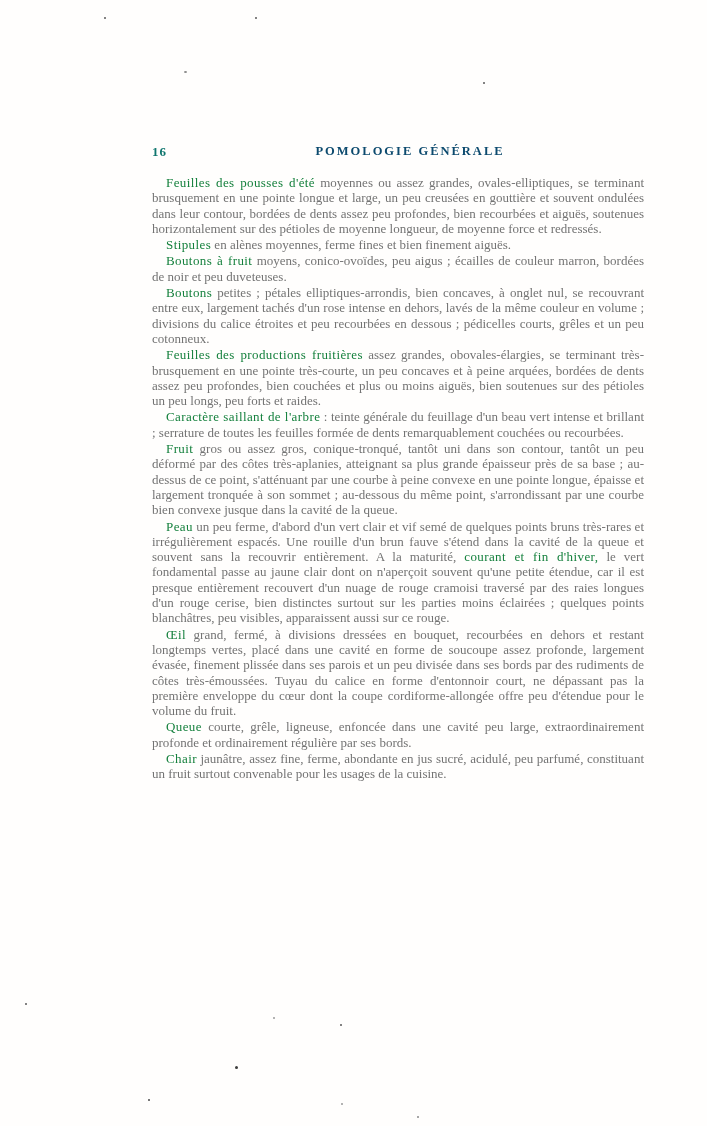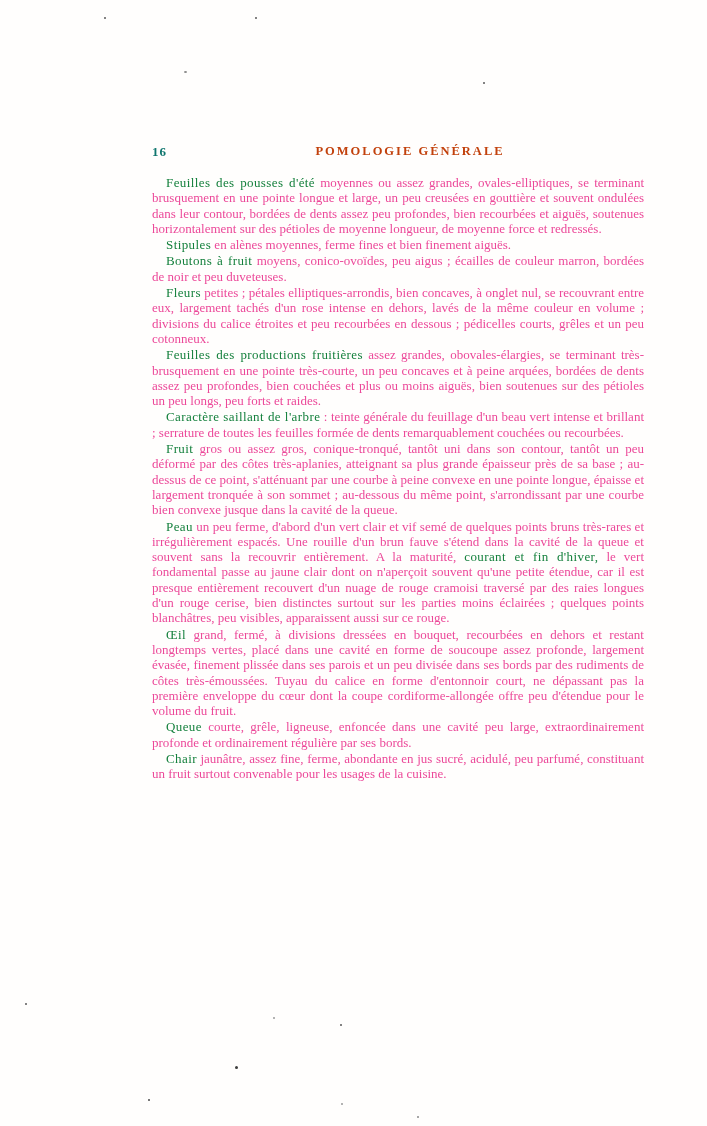--- a/index.html
+++ b/index.html
@@ -34,21 +34,21 @@
   }
   .running-title {
     position: absolute;
     left: 0;
     right: 0;
     top: 0;
     text-align: center;
     font-size: 12.5px;
     font-weight: bold;
     letter-spacing: 2px;
-    color: #c2410c;
+    color: #0c4a6e;
     padding-left: 24px; 
     white-space: nowrap;
   }
   .body-text {
     position: absolute;
     top: 175px;
     left: 152px;
     width: 492px;
     font-size: 13px;
     line-height: 15.3px;
@@ -57,21 +57,21 @@
   .para {
     margin: 0 0 1px 0;
     text-indent: 14px;
   }
   .lead {
     font-weight: normal;
     letter-spacing: 0.4px;
     color: #15803d;
   }
   .plain {
-    color: #ec4899;
+    color: #737373;
   }
   .speck {
     position: absolute;
     background: #5a5a5a;
     border-radius: 50%;
     width: 2px;
     height: 2px;
   }
   .speck.s1 { left:104px;  top:17px;   }
   .speck.s2 { left:255px;  top:17px;   }
@@ -92,21 +92,21 @@
 
   <div class="running-header">
     <span class="page-num">16</span>
     <span class="running-title">POMOLOGIE GÉNÉRALE</span>
   </div>
 
   <div class="body-text">
       <p class="para"><span class="lead">Feuilles des pousses d'été</span><span class="plain"> moyennes ou assez grandes, ovales-elliptiques, se terminant brusquement en une pointe longue et large, un peu creusées en gouttière et souvent ondulées dans leur contour, bordées de dents assez peu profondes, bien recourbées et aiguës, soutenues horizontalement sur des pétioles de moyenne longueur, de moyenne force et redressés.</span></p>
       <p class="para"><span class="lead">Stipules</span><span class="plain"> en alènes moyennes, ferme fines et bien finement aiguës.</span></p>
       <p class="para"><span class="lead">Boutons à fruit</span><span class="plain"> moyens, conico-ovoïdes, peu aigus ; écailles de couleur marron, bordées de noir et peu duveteuses.</span></p>
-      <p class="para"><span class="lead">Fleurs</span><span class="plain"> petites ; pétales elliptiques-arrondis, bien concaves, à onglet nul, se recouvrant entre eux, largement tachés d'un rose intense en dehors, lavés de la même couleur en volume ; divisions du calice étroites et peu recourbées en dessous ; pédicelles courts, grêles et un peu cotonneux.</span></p>
+      <p class="para"><span class="lead">Boutons</span><span class="plain"> petites ; pétales elliptiques-arrondis, bien concaves, à onglet nul, se recouvrant entre eux, largement tachés d'un rose intense en dehors, lavés de la même couleur en volume ; divisions du calice étroites et peu recourbées en dessous ; pédicelles courts, grêles et un peu cotonneux.</span></p>
       <p class="para"><span class="lead">Feuilles des productions fruitières</span><span class="plain"> assez grandes, obovales-élargies, se terminant très-brusquement en une pointe très-courte, un peu concaves et à peine arquées, bordées de dents assez peu profondes, bien couchées et plus ou moins aiguës, bien soutenues sur des pétioles un peu longs, peu forts et raides.</span></p>
       <p class="para"><span class="lead">Caractère saillant de l'arbre</span><span class="plain"> : teinte générale du feuillage d'un beau vert intense et brillant ; serrature de toutes les feuilles formée de dents remarquablement couchées ou recourbées.</span></p>
       <p class="para"><span class="lead">Fruit</span><span class="plain"> gros ou assez gros, conique-tronqué, tantôt uni dans son contour, tantôt un peu déformé par des côtes très-aplanies, atteignant sa plus grande épaisseur près de sa base ; au-dessus de ce point, s'atténuant par une courbe à peine convexe en une pointe longue, épaisse et largement tronquée à son sommet ; au-dessous du même point, s'arrondissant par une courbe bien convexe jusque dans la cavité de la queue.</span></p>
       <p class="para"><span class="lead">Peau</span><span class="plain"> un peu ferme, d'abord d'un vert clair et vif semé de quelques points bruns très-rares et irrégulièrement espacés. Une rouille d'un brun fauve s'étend dans la cavité de la queue et souvent sans la recouvrir entièrement. A la maturité, </span><span class="lead">courant et fin d'hiver,</span><span class="plain"> le vert fondamental passe au jaune clair dont on n'aperçoit souvent qu'une petite étendue, car il est presque entièrement recouvert d'un nuage de rouge cramoisi traversé par des raies longues d'un rouge cerise, bien distinctes surtout sur les parties moins éclairées ; quelques points blanchâtres, peu visibles, apparaissent aussi sur ce rouge.</span></p>
       <p class="para"><span class="lead">Œil</span><span class="plain"> grand, fermé, à divisions dressées en bouquet, recourbées en dehors et restant longtemps vertes, placé dans une cavité en forme de soucoupe assez profonde, largement évasée, finement plissée dans ses parois et un peu divisée dans ses bords par des rudiments de côtes très-émoussées. Tuyau du calice en forme d'entonnoir court, ne dépassant pas la première enveloppe du cœur dont la coupe cordiforme-allongée offre peu d'étendue pour le volume du fruit.</span></p>
       <p class="para"><span class="lead">Queue</span><span class="plain"> courte, grêle, ligneuse, enfoncée dans une cavité peu large, extraordinairement profonde et ordinairement régulière par ses bords.</span></p>
       <p class="para"><span class="lead">Chair</span><span class="plain"> jaunâtre, assez fine, ferme, abondante en jus sucré, acidulé, peu parfumé, constituant un fruit surtout convenable pour les usages de la cuisine.</span></p>
     </div>
 
   <span class="speck s1"></span>

